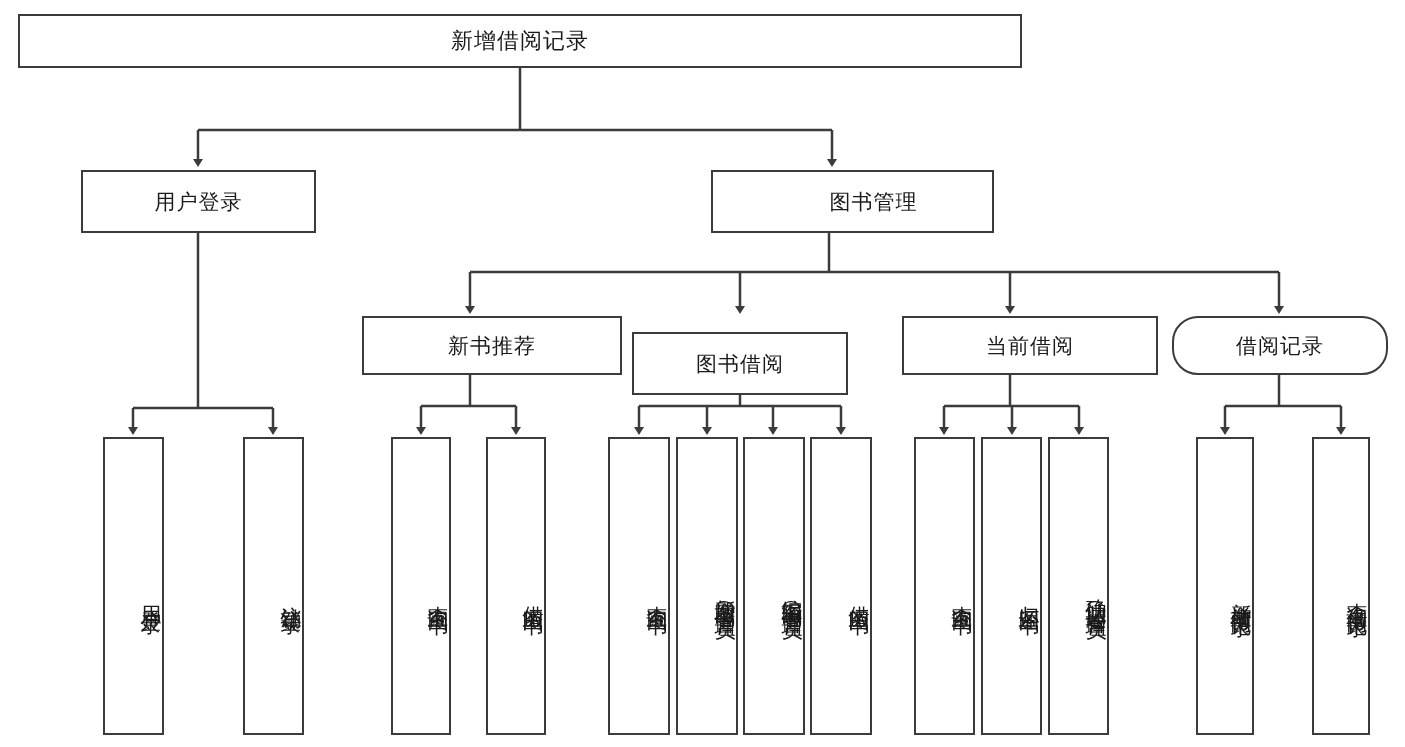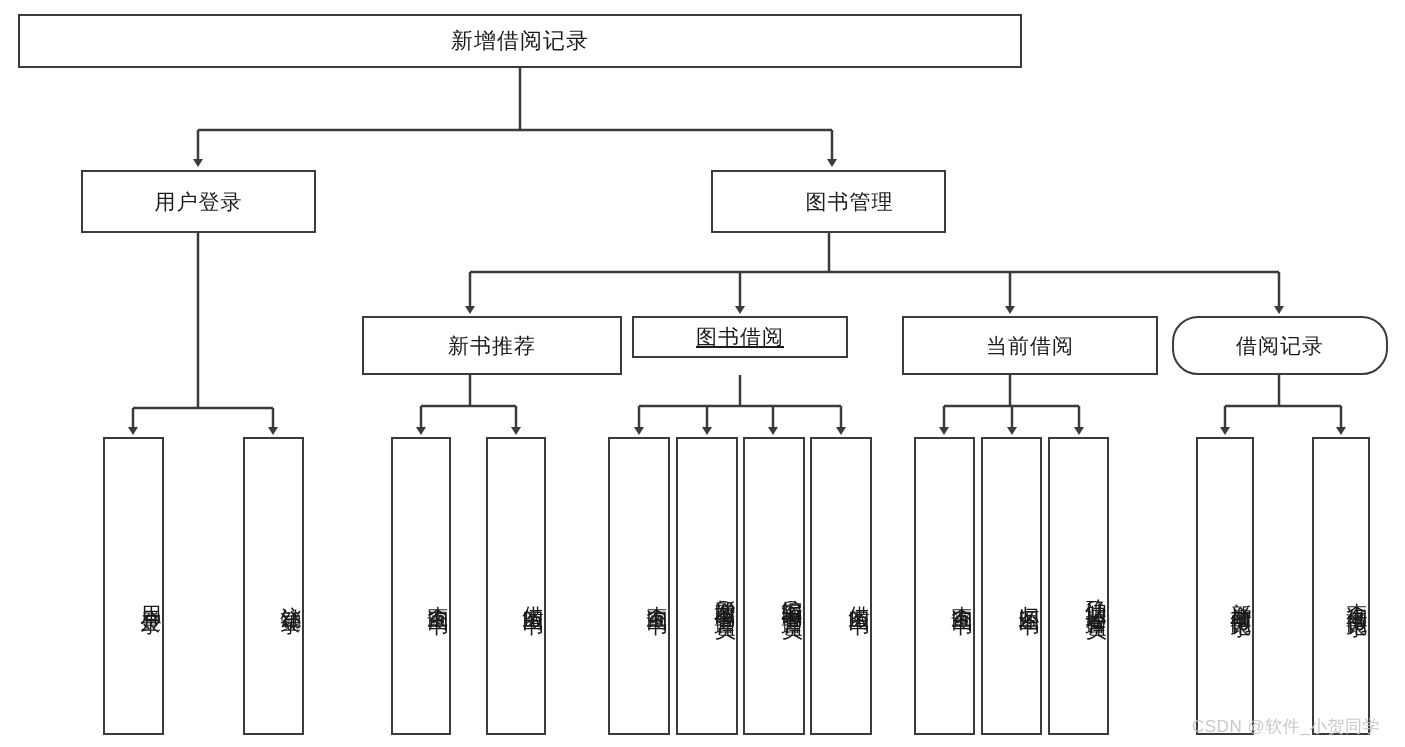--- a/index.html
+++ b/index.html
@@ -113,24 +113,24 @@
       <path d="M1279,375 L1279,406"></path>
       <path d="M1225,406 L1341,406"></path>
       <path d="M1225,406 L1225,431" marker-end="url(#arrow)"></path>
       <path d="M1341,406 L1341,431" marker-end="url(#arrow)"></path>
     </g>
   </svg>
 
   <div class="node node-h node-root" style="left:18px; top:14px; width:1004px; height:54px;">新增借阅记录</div>
 
   <div class="node node-h" style="left:81px; top:170px; width:235px; height:63px;">用户登录</div>
-  <div class="node node-h" style="left:711px; top:170px; width:235px; height:63px;padding-left:42px;">图书管理</div>
+  <div class="node node-h" style="left:711px; top:170px; width:283px; height:63px;padding-left:42px;">图书管理</div>
 
   <div class="node node-h" style="left:362px; top:316px; width:260px; height:59px;">新书推荐</div>
-  <div class="node node-h" style="left:632px; top:316px; width:216px; height:42px;text-decoration:underline;">图书借阅</div>
+  <div class="node node-h" style="left:632px; top:332px; width:216px; height:63px;">图书借阅</div>
   <div class="node node-h" style="left:902px; top:316px; width:256px; height:59px;">当前借阅</div>
   <div class="node node-h" style="left:1172px; top:316px; width:216px; height:59px;border-radius:26px;">借阅记录</div>
 
   <div class="node node-v" style="left:103px; top:437px; width:61px; height:298px;">用户登录</div>
   <div class="node node-v" style="left:243px; top:437px; width:61px; height:298px;">注销登录</div>
 
   <div class="node node-v" style="left:391px; top:437px; width:60px; height:298px;">查询图书</div>
   <div class="node node-v" style="left:486px; top:437px; width:60px; height:298px;">借阅图书</div>
 
   <div class="node node-v" style="left:608px; top:437px; width:62px; height:298px;">查询图书</div>
@@ -138,15 +138,14 @@
   <div class="node node-v" style="left:743px; top:437px; width:62px; height:298px;">编辑图书（管理员）</div>
   <div class="node node-v" style="left:810px; top:437px; width:62px; height:298px;">借阅图书</div>
 
   <div class="node node-v" style="left:914px; top:437px; width:61px; height:298px;">查询图书</div>
   <div class="node node-v" style="left:981px; top:437px; width:61px; height:298px;">归还图书</div>
   <div class="node node-v" style="left:1048px; top:437px; width:61px; height:298px;">确认归还（管理员）</div>
 
   <div class="node node-v" style="left:1196px; top:437px; width:58px; height:298px;">新增借阅记录</div>
   <div class="node node-v" style="left:1312px; top:437px; width:58px; height:298px;">查询借阅记录</div>
 
-  <div class="watermark" style="left:1192px; top:715px;">CSDN @软件_小贺同学</div>
 
 </div>
 
 </body></html>

